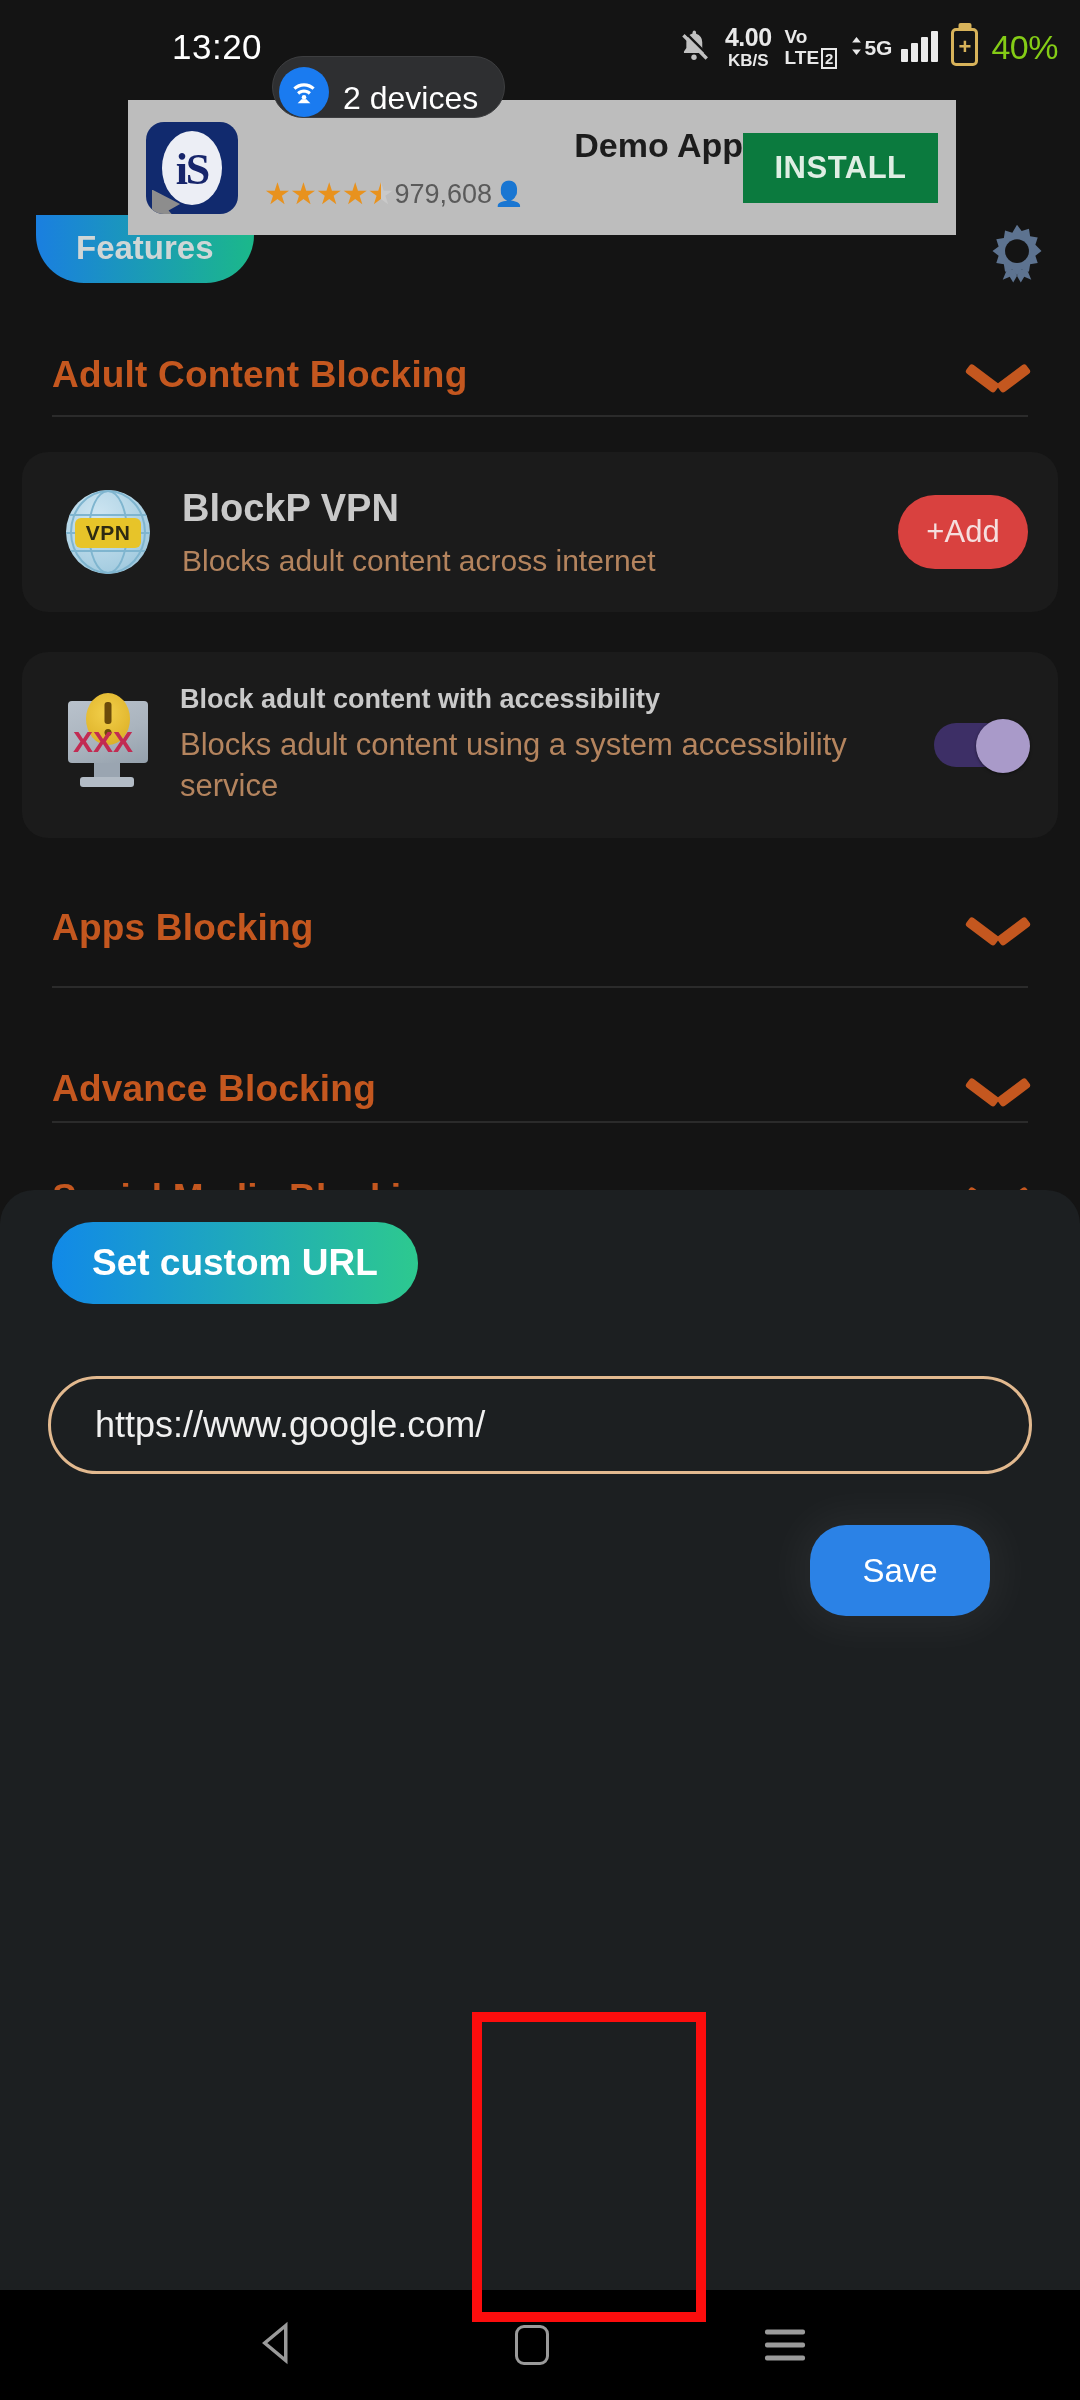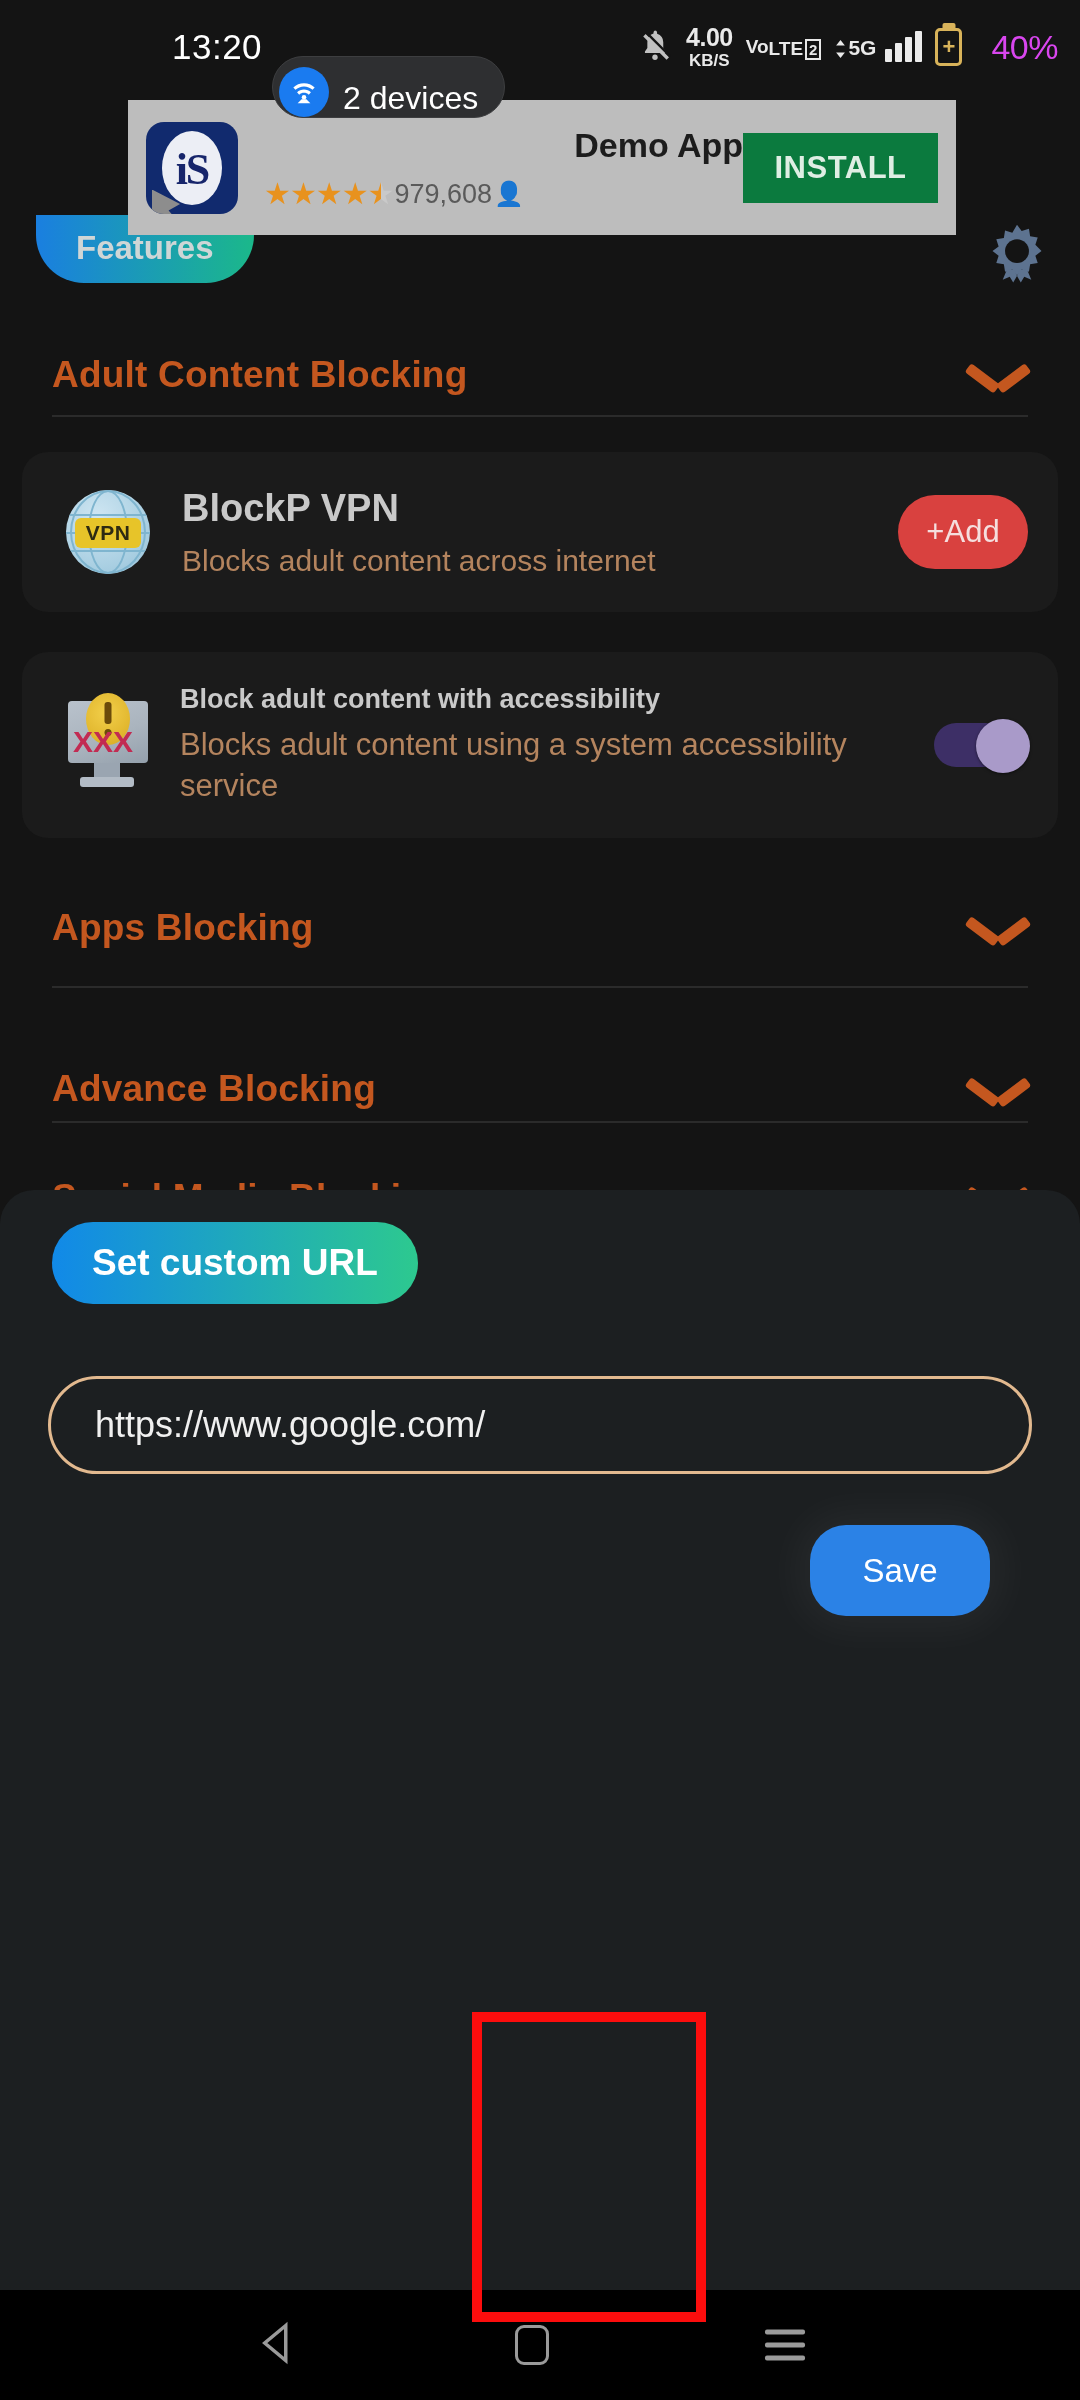--- a/index.html
+++ b/index.html
@@ -44,31 +44,31 @@
   .sb-pill .devtxt { color:#fff; font-size:32px; }
 
   .sb-right {
     position:absolute; right:22px; top:47px; transform:translateY(-50%);
     display:flex; align-items:center; gap:13px;
   }
   .sb-right .bell { opacity:.82; }
   .netspeed { display:flex; flex-direction:column; align-items:center; line-height:1; color:#e9e9e9; }
   .netspeed .n1 { font-size:25px; font-weight:600; letter-spacing:-.5px; }
   .netspeed .n2 { font-size:17px; font-weight:600; margin-top:2px; }
-  .volte { display:flex; flex-direction:row; align-items:flex-start; line-height:1; color:#e9e9e9; }
+  .volte { display:flex; flex-direction:column; align-items:flex-start; line-height:1; color:#e9e9e9; }
   .volte .v1 { font-size:19px; font-weight:700; }
   .volte .v2 { font-size:19px; font-weight:700; margin-top:2px; }
   .fiveg { display:flex; flex-direction:column; align-items:center; line-height:1; color:#e9e9e9; margin-right:-4px;}
-  .fiveg .g1 { font-size:21px; font-weight:700; display:flex; align-items:flex-end; gap:1px;}
+  .fiveg .g1 { font-size:21px; font-weight:700; display:flex; align-items:flex-start; gap:1px;}
   .bars { display:flex; align-items:flex-end; gap:3px; height:30px; }
   .bars i { display:block; width:7px; background:#ececec; border-radius:1px; }
   .batt { position:relative; width:27px; height:38px; border:3px solid #d8b35a; border-radius:5px; display:flex; align-items:center; justify-content:center; }
   .batt::before { content:""; position:absolute; top:-8px; left:50%; transform:translateX(-50%); width:13px; height:5px; background:#d8b35a; border-radius:2px 2px 0 0; }
   .batt span { color:#d8b35a; font-size:22px; font-weight:700; line-height:1; }
-  .battpct { color:#d946ef; font-size:34px; letter-spacing:-.5px;margin-left:16px; }
+  .battpct { color:#84cc16; font-size:34px; letter-spacing:-.5px; }
 
   
   .adbanner {
     position:absolute; left:128px; top:100px; width:828px; height:135px;
     background:#bdbdbd;
     display:flex; align-items:center; padding:0 18px;
     z-index:35;
     text-align:right;
   }
   .ad-icon {

